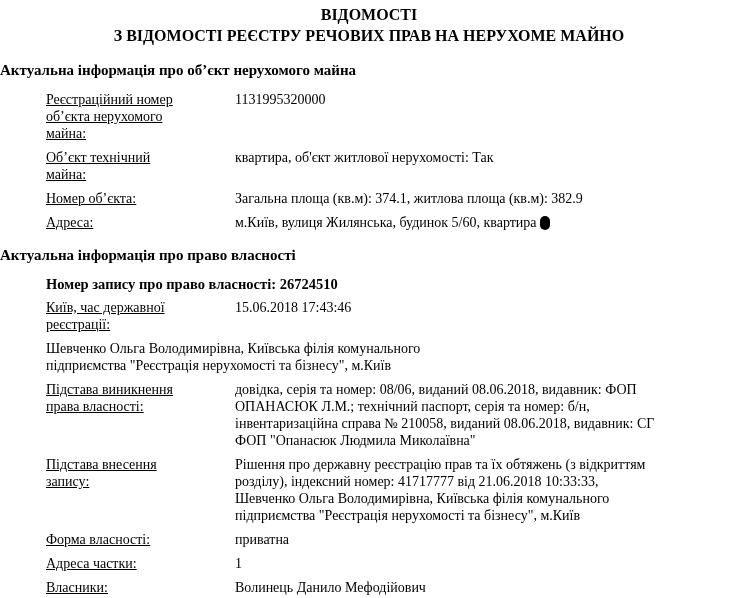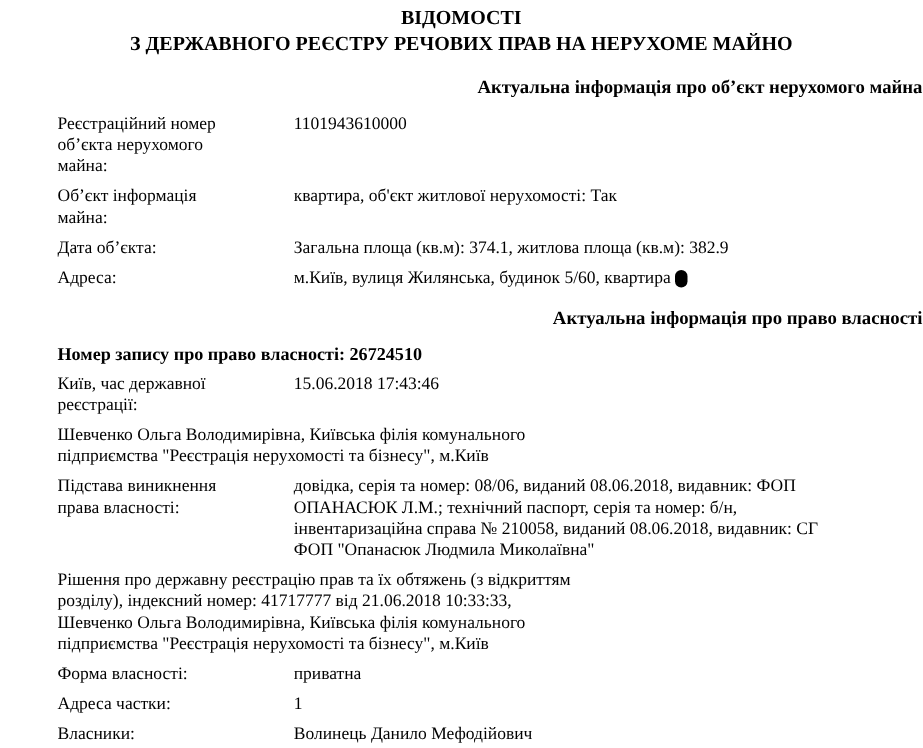--- a/index.html
+++ b/index.html
@@ -19,21 +19,21 @@
     box-sizing: border-box;
     padding-top: 4px;
   }
   .doc-title {
     text-align: center;
     font-weight: bold;
     font-size: 16px;
     line-height: 21px;
   }
   .section-heading {
-    text-align: right;
+    text-align: left;
     font-weight: bold;
     font-size: 15px;
     line-height: 19px;
     margin-top: 15px;
     margin-bottom: 11px;
   }
   .record-line {
     font-weight: bold;
     font-size: 14.5px;
     line-height: 17px;
@@ -43,20 +43,21 @@
     display: flex;
     align-items: flex-start;
     margin: 0 12px 7px 46px;
     font-size: 14px;
     line-height: 17px;
   }
   .row .label {
     flex: 0 0 189px;
     width: 189px;
     white-space: pre-line;
+    text-decoration: underline;
   }
   .row .value {
     flex: 1 1 auto;
     white-space: pre-line;
   }
   .redaction {
     display: inline-block;
     width: 10px;
     height: 14px;
     background: #000000;
@@ -65,40 +66,40 @@
     vertical-align: text-bottom;
   }
 </style>
 </head>
 <body>
 
 <div class="page">
 
   <div class="doc-title">
     <div>ВІДОМОСТІ</div>
-    <div>З ДЕРЖАВНОГО РЕЄСТРУ РЕЧОВИХ ПРАВ НА НЕРУХОМЕ МАЙНО</div>
+    <div>З ВІДОМОСТІ РЕЄСТРУ РЕЧОВИХ ПРАВ НА НЕРУХОМЕ МАЙНО</div>
   </div>
 
   <div class="section-heading">Актуальна інформація про об’єкт нерухомого майна</div>
 
   <div class="row">
     <div class="label">Реєстраційний номер
 об’єкта нерухомого
 майна:</div>
-    <div class="value">1101943610000</div>
+    <div class="value">1131995320000</div>
   </div>
 
   <div class="row">
-    <div class="label">Об’єкт інформація
+    <div class="label">Об’єкт технічний
 майна:</div>
     <div class="value">квартира, об'єкт житлової нерухомості: Так</div>
   </div>
 
   <div class="row">
-    <div class="label">Дата об’єкта:</div>
+    <div class="label">Номер об’єкта:</div>
     <div class="value">Загальна площа (кв.м): 374.1, житлова площа (кв.м): 382.9</div>
   </div>
 
   <div class="row">
     <div class="label">Адреса:</div>
     <div class="value"><span>м.Київ, вулиця Жилянська, будинок 5/60, квартира</span><span class="redaction"></span></div>
   </div>
 
   <div class="section-heading">Актуальна інформація про право власності</div>
 
@@ -118,20 +119,22 @@
   <div class="row">
     <div class="label">Підстава виникнення
 права власності:</div>
     <div class="value">довідка, серія та номер: 08/06, виданий 08.06.2018, видавник: ФОП
 ОПАНАСЮК Л.М.; технічний паспорт, серія та номер: б/н,
 інвентаризаційна справа № 210058, виданий 08.06.2018, видавник: СГ
 ФОП "Опанасюк Людмила Миколаївна"</div>
   </div>
 
   <div class="row">
+    <div class="label">Підстава внесення
+запису:</div>
     <div class="value">Рішення про державну реєстрацію прав та їх обтяжень (з відкриттям
 розділу), індексний номер: 41717777 від 21.06.2018 10:33:33,
 Шевченко Ольга Володимирівна, Київська філія комунального
 підприємства "Реєстрація нерухомості та бізнесу", м.Київ</div>
   </div>
 
   <div class="row">
     <div class="label">Форма власності:</div>
     <div class="value">приватна</div>
   </div>

